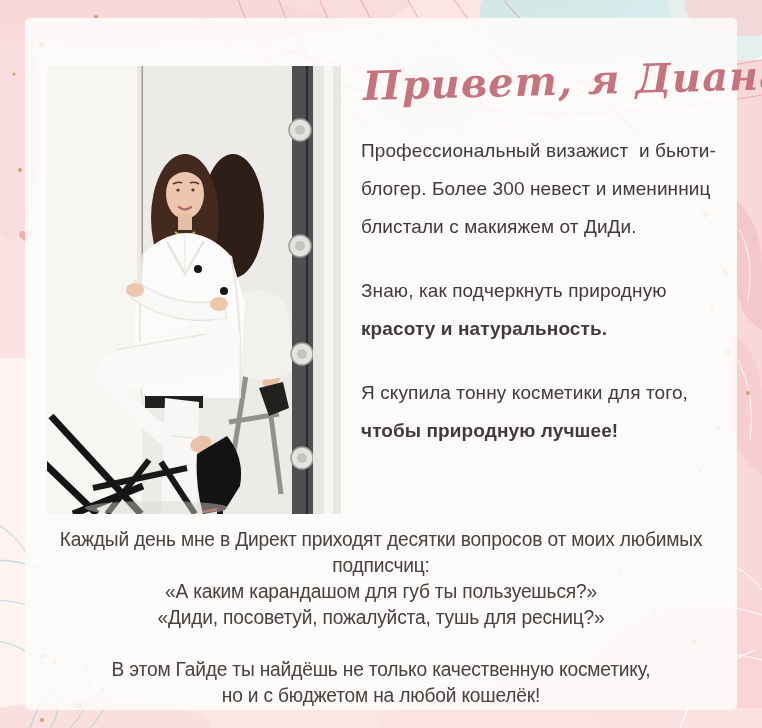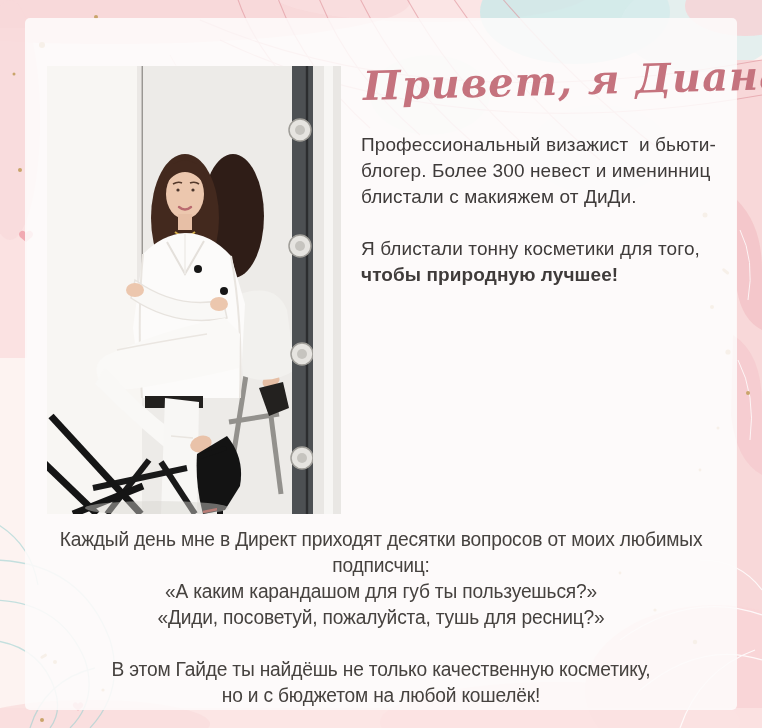--- a/index.html
+++ b/index.html
@@ -28,21 +28,21 @@
   .heading {
     font-family:"DejaVu Serif", serif;
     font-style:italic; font-weight:700;
     font-size:40px; line-height:1.1;
     color:#c5737e; letter-spacing:1px;
     transform:rotate(-1.5deg); transform-origin:left center;
     margin:46px 0 24px 2px;
     white-space:nowrap;
   }
   .para {
-    font-size:19px; line-height:26px; margin-bottom:26px;
+    font-size:19px; line-height:38px; margin-bottom:26px;
     white-space:pre-wrap; letter-spacing:0.1px;
   }
   .para b { font-weight:700; }
   .bottom-block {
     position:absolute; left:0; right:0; top:508px;
     text-align:center; font-size:20px; line-height:26px;
     color:#46423f; letter-spacing:-0.2px;
     transform:scaleX(0.96); transform-origin:center top;
   }
   .bottom-lead { margin-bottom:0; }
@@ -239,22 +239,23 @@
       <rect x="266" width="28" height="448" fill="#e9e7e4"></rect>
       <rect x="277" width="9" height="448" fill="#f7f6f4"></rect>
     </svg>
   </div>
 
   <div class="right-col">
     <h1 class="heading">Привет, я Диана!</h1>
 
     <p class="para">Профессиональный визажист  и бьюти-<br>блогер. Более 300 невест и именинниц<br>блистали с макияжем от ДиДи.</p>
 
-
-    <p class="para"><span>Я блистали тонну косметики для того,</span><br><b>чтобы природную лучшее!</b></p>
+    <p class="para"><span>Знаю, как подчеркнуть природную</span><br><b>красоту и натуральность.</b></p>
+
+    <p class="para"><span>Я скупила тонну косметики для того,</span><br><b>чтобы природную лучшее!</b></p>
 
   </div>
 
   <div class="bottom-block">
     <div class="bottom-lead">Каждый день мне в Директ приходят десятки вопросов от моих любимых<br>подписчиц:</div>
     <div class="bottom-quote">«А каким карандашом для губ ты пользуешься?»</div>
     <div class="bottom-quote">«Диди, посоветуй, пожалуйста, тушь для ресниц?»</div>
     <div class="bottom-closing">В этом Гайде ты найдёшь не только качественную косметику,<br>но и с бюджетом на любой кошелёк!</div>
   </div>
 

